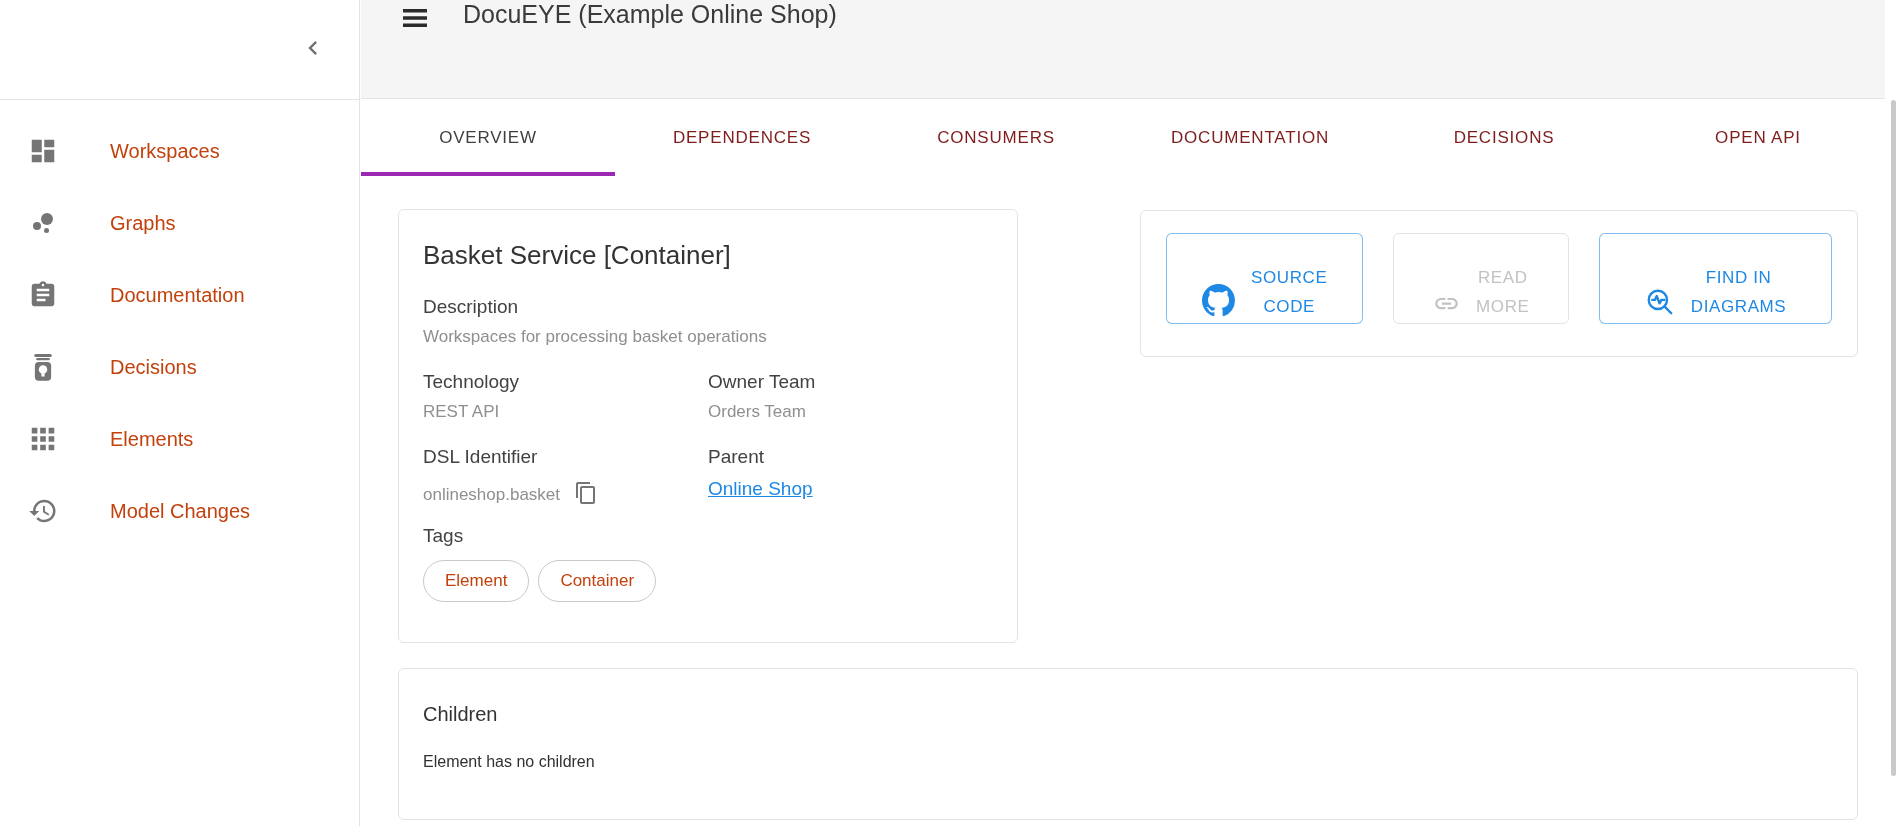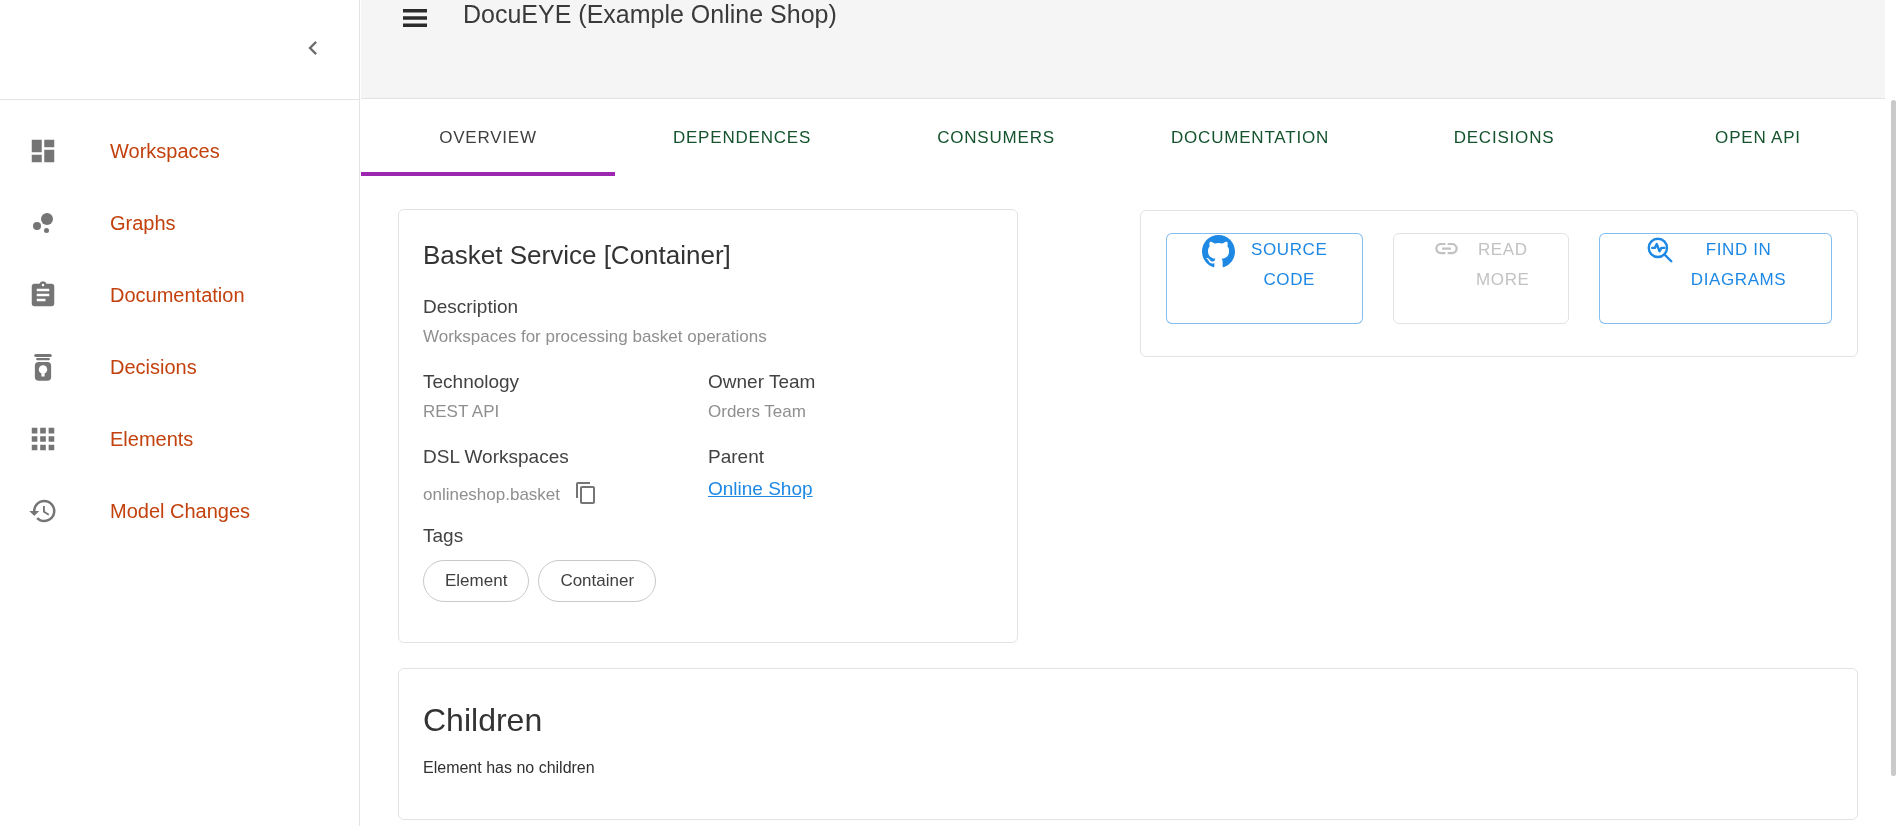--- a/index.html
+++ b/index.html
@@ -44,21 +44,21 @@
   .hamburger svg { width: 32px; height: 32px; fill: #2b2b2b; }
   .app-title { margin-left: 28px; font-size: 25px; color: #3a3a3a; }
 
   
   .tabs {
     position: absolute; left: 361px; top: 100px; width: 1524px; height: 76px;
     display: flex; background: #fff;
   }
   .tab {
     flex: 1 1 0; display: flex; align-items: center; justify-content: center;
-    font-size: 17px; letter-spacing: 0.8px; color: #14532d; cursor: pointer;
+    font-size: 17px; letter-spacing: 0.8px; color: #7f1d1d; cursor: pointer;
     position: relative; text-transform: uppercase;
   }
   .tab.active { color: #3f3f3f; }
   .tab.active::after {
     content: ""; position: absolute; left: 0; right: 0; bottom: 0; height: 4px;
     background: var(--accent, #9c27b0);
   }
 
   
   .card {
@@ -75,44 +75,44 @@
   .copy-btn { width: 24px; height: 24px; margin-left: 14px; cursor: pointer; }
   .copy-btn svg { width: 24px; height: 24px; fill: #757575; }
   .parent-link {
     font-size: 19px; color: #1e88e5; text-decoration: underline; cursor: pointer; line-height: 24px;
     display: inline-block;
   }
   .tags-label { font-size: 19px; color: #424242; margin: 0 0 13px 0; line-height: 22px; }
   .chips { display: flex; gap: 9px; }
   .chip {
     height: 42px; padding: 0 21px; border: 1px solid #c9c9c9; border-radius: 21px;
-    display: inline-flex; align-items: center; font-size: 17px; color: #404040; cursor: pointer;
+    display: inline-flex; align-items: center; font-size: 17px; color: #c2410c; cursor: pointer;
     background: #fff; box-sizing: border-box;
   }
 
   
   #card-actions {
     left: 1140px; top: 210px; width: 718px; height: 147px; padding: 22px 25px;
     display: flex; gap: 30px; align-items: flex-start;
   }
   .action-btn {
     height: 91px; border: 1px solid rgba(30,136,229,0.55); border-radius: 6px;
     background: #fff; color: #1e88e5; font-size: 17px; letter-spacing: 0.6px;
-    display: inline-flex; align-items: flex-start; justify-content: center; gap: 16px;
+    display: inline-flex; align-items: flex-end; justify-content: center; gap: 16px;
     cursor: pointer; box-sizing: border-box; font-family: inherit;
   }
   .action-btn .btn-label { width: min-content; text-align: center; line-height: 1.75; text-transform: uppercase; }
   .action-btn svg { flex: 0 0 auto; }
   .btn-source { width: 200px; }
   .btn-read { width: 178px; color: #c2c2c2; border-color: #e3e3e3; cursor: default; }
   .btn-find { width: 236px; }
 
   
   #card-children { left: 398px; top: 668px; width: 1460px; height: 152px; padding: 28px 24px; }
-  .children-title { font-size: 32px; color: #333; font-weight: 400; margin: 6px 0 22px 0; line-height: 34px; }
+  .children-title { font-size: 20px; color: #333; font-weight: 400; margin: 0 0 22px 0; line-height: 34px; }
   .children-empty { font-size: 16px; color: #303030; }
 
   
   .scrollbar-thumb {
     position: absolute; right: 3px; top: 100px; width: 5px; height: 676px;
     background: #c9c9c9; border-radius: 3px; cursor: pointer;
   }
 </style>
 </head>
 <body>
@@ -214,21 +214,21 @@
   <div class="two-col">
     <div>
       <div class="field-label">Technology</div>
       <div class="field-value">REST API</div>
     </div>
     <div>
       <div class="field-label">Owner Team</div>
       <div class="field-value">Orders Team</div>
     </div>
     <div>
-      <div class="field-label">DSL Workspaces</div>
+      <div class="field-label">DSL Identifier</div>
       <div class="dsl-row">
         <span class="field-value">onlineshop.basket</span>
         <span class="copy-btn">
           <span>
             <svg viewBox="0 0 24 24">
                 <path d="M16 1H4c-1.1 0-2 .9-2 2v14h2V3h12V1zm3 4H8c-1.1 0-2 .9-2 2v14c0 1.1.9 2 2 2h11c1.1 0 2-.9 2-2V7c0-1.1-.9-2-2-2zm0 16H8V7h11v14z"></path>
               </svg>
           </span>
         </span>
       </div>

